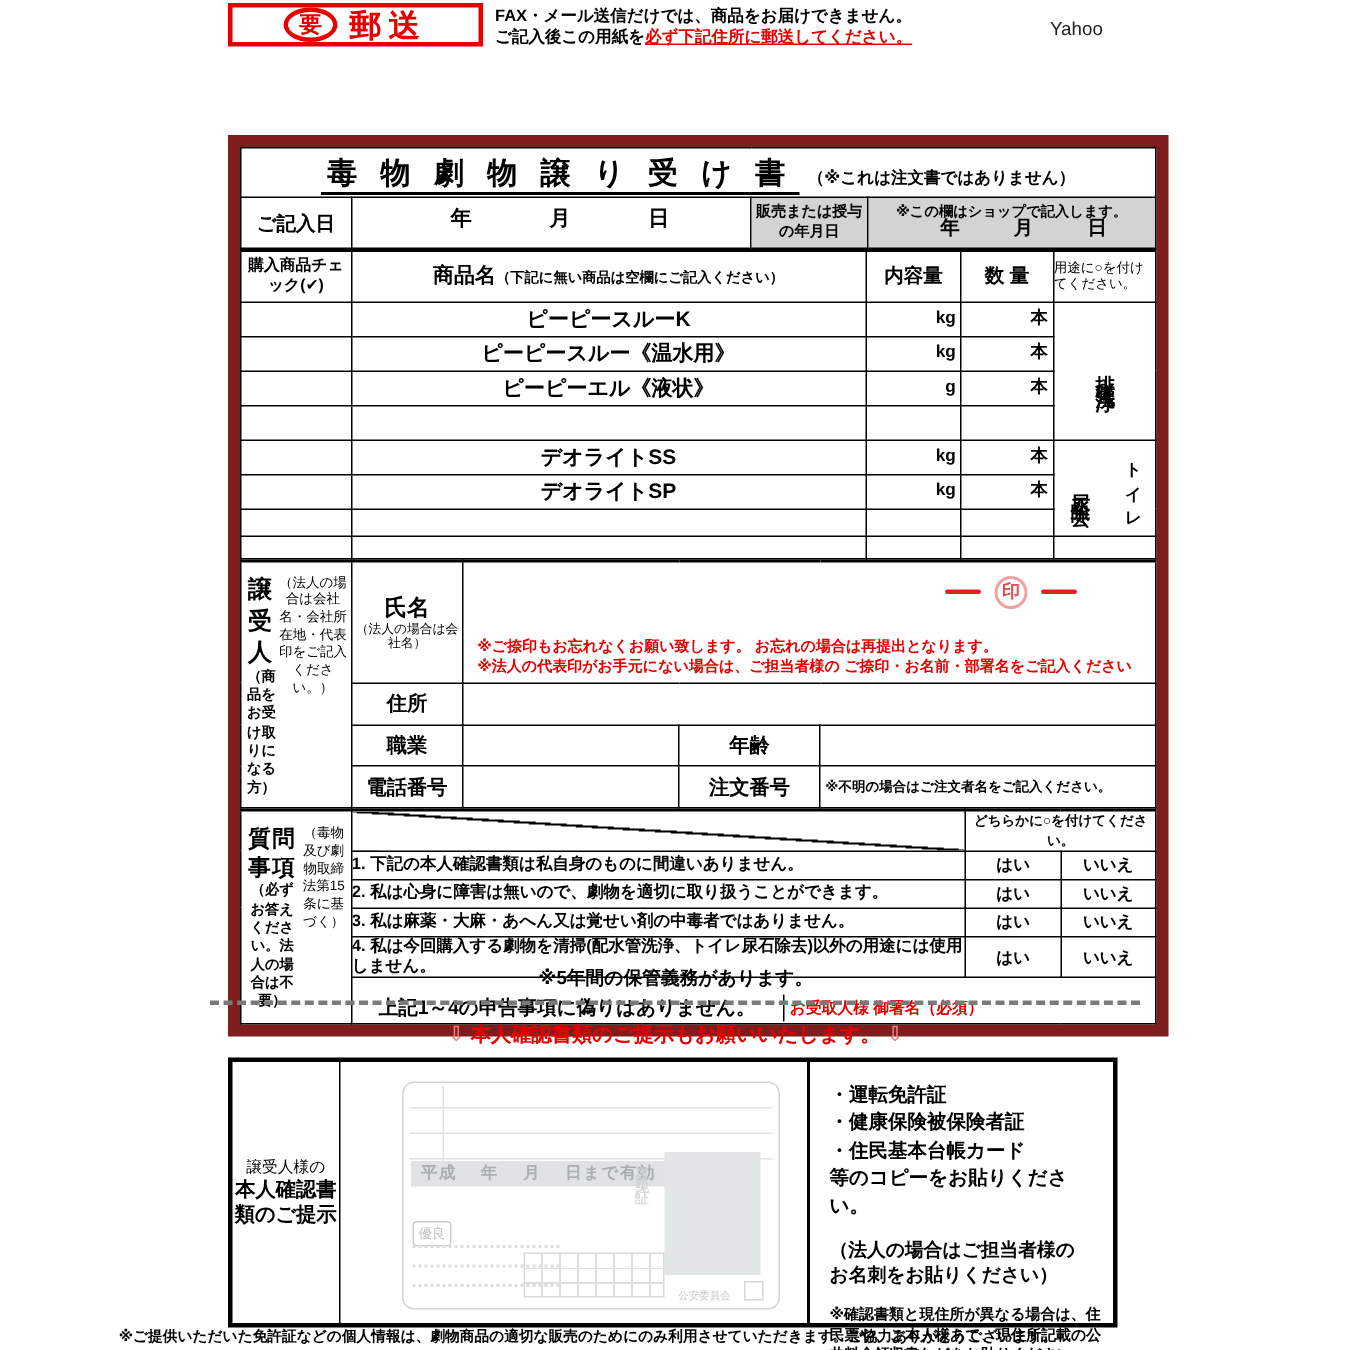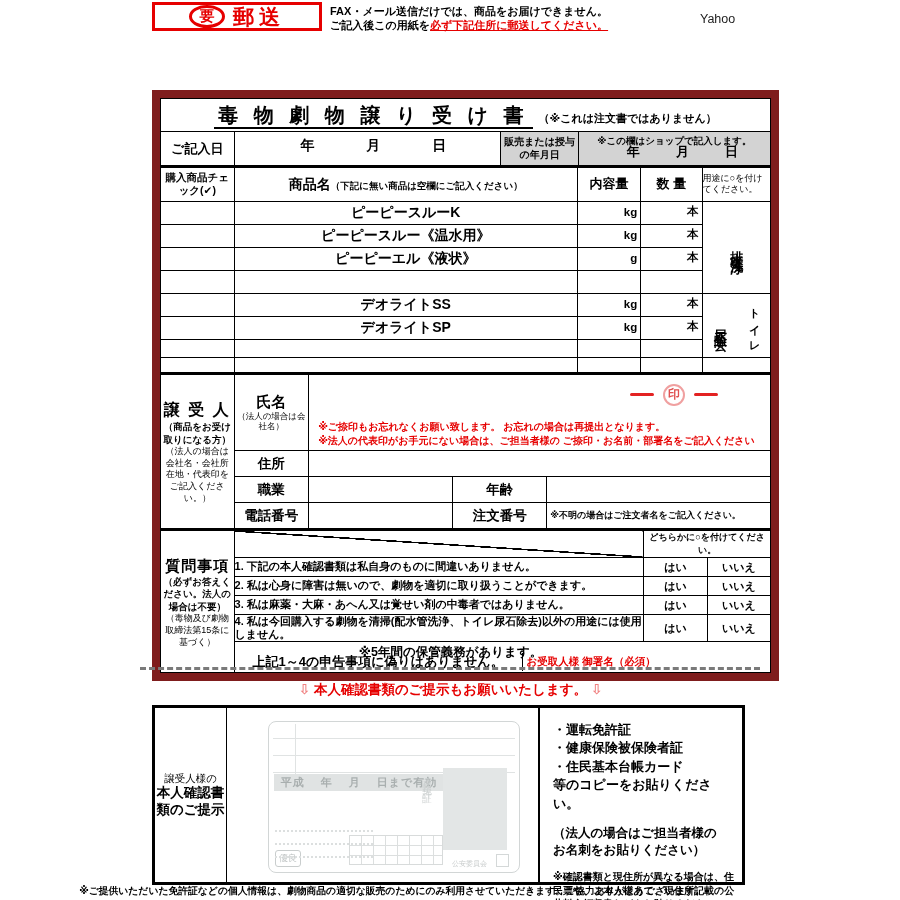--- a/index.html
+++ b/index.html
@@ -47,21 +47,21 @@
 
   .p-name { text-align:center; font-weight:bold; font-size:14px; }
   .p-unit { height:100%; display:flex; align-items:flex-end; justify-content:flex-end;
     font-weight:bold; font-size:11.5px; padding:0 3px 2px 0; }
   .vtext { writing-mode:vertical-rl; text-orientation:upright; font-weight:bold; font-size:13px;
     letter-spacing:3px; margin:0 auto; }
   .usage2 { display:flex; justify-content:center; align-items:center; gap:1px; height:100%; }
   .usage2 .sub { font-size:11px; letter-spacing:4px; }
 
   .sec-label { text-align:center; vertical-align:top; }
-  .sec-label .wrap { display:flex; flex-direction:column; justify-content:flex-end; height:100%; padding:8px 2px 6px 2px; }
+  .sec-label .wrap { display:flex; flex-direction:row; justify-content:flex-end; height:100%; padding:8px 2px 6px 2px; }
   .sec-title { font-size:16px; font-weight:bold; letter-spacing:2px; }
   .sec-title.q { font-size:15px; letter-spacing:1px; }
   .sec-sub { font-size:9.5px; font-weight:bold; line-height:1.3; }
   .sec-note { font-size:9px; line-height:1.3; }
 
   .f-label { text-align:center; }
   .f-label .big { font-size:15px; font-weight:bold; display:block; }
   .f-label .small { font-size:8.5px; display:block; line-height:1.1; }
   .f-label2 { text-align:center; font-weight:bold; font-size:13.5px; }
 
@@ -103,21 +103,21 @@
   .addr-note { font-size:10px; font-weight:bold; line-height:1.35; margin-top:11px; }
 
   
   .lic { position:absolute; left:41px; top:13px; width:252px; height:152px;
     border:1px solid #d2d6d6; border-radius:8px; background:#fff; }
   .lic .row-line { position:absolute; left:4px; right:4px; border-bottom:1px solid #e0e3e3; }
   .lic .vcol { position:absolute; left:26px; top:2px; height:66px; border-left:1px solid #e0e3e3; }
   .lic-valid { position:absolute; top:52px; left:5px; width:170px; height:17px; background:#e0e3e3;
     color:#a9afaf; font-size:11px; font-weight:bold; text-align:center; line-height:17px; letter-spacing:1px; }
   .lic-badge { position:absolute; top:92px; left:6px; border:1px solid #c9cdcd; border-radius:3px;
-    color:#bcc1c1; font-size:9px; padding:1px 3px;margin-top:36px; }
+    color:#bcc1c1; font-size:9px; padding:1px 3px; }
   .lic-photo { position:absolute; top:46px; right:12px; width:64px; height:82px; background:#e3e6e6; }
   .lic-vert { position:absolute; top:48px; right:86px; writing-mode:vertical-rl; text-orientation:upright;
     font-size:9.5px; color:#ced2d2; letter-spacing:4px; }
   .lic-dots { position:absolute; left:6px; width:98px; border-bottom:2px dotted #dcdfdf; }
   .lic-grid { position:absolute; left:80px; bottom:7px; width:94px; height:30px; border:1px solid #d8dbdb;
     background:
       repeating-linear-gradient(to right, transparent 0 11px, #dcdfdf 11px 12px),
       repeating-linear-gradient(to bottom, transparent 0 9px, #dcdfdf 9px 10px); }
   .lic-auth { position:absolute; right:32px; bottom:3px; font-size:7px; color:#c6caca; }
   .lic-stamp { position:absolute; right:10px; bottom:5px; width:13px; height:13px; border:1px solid #d4d8d8; }

